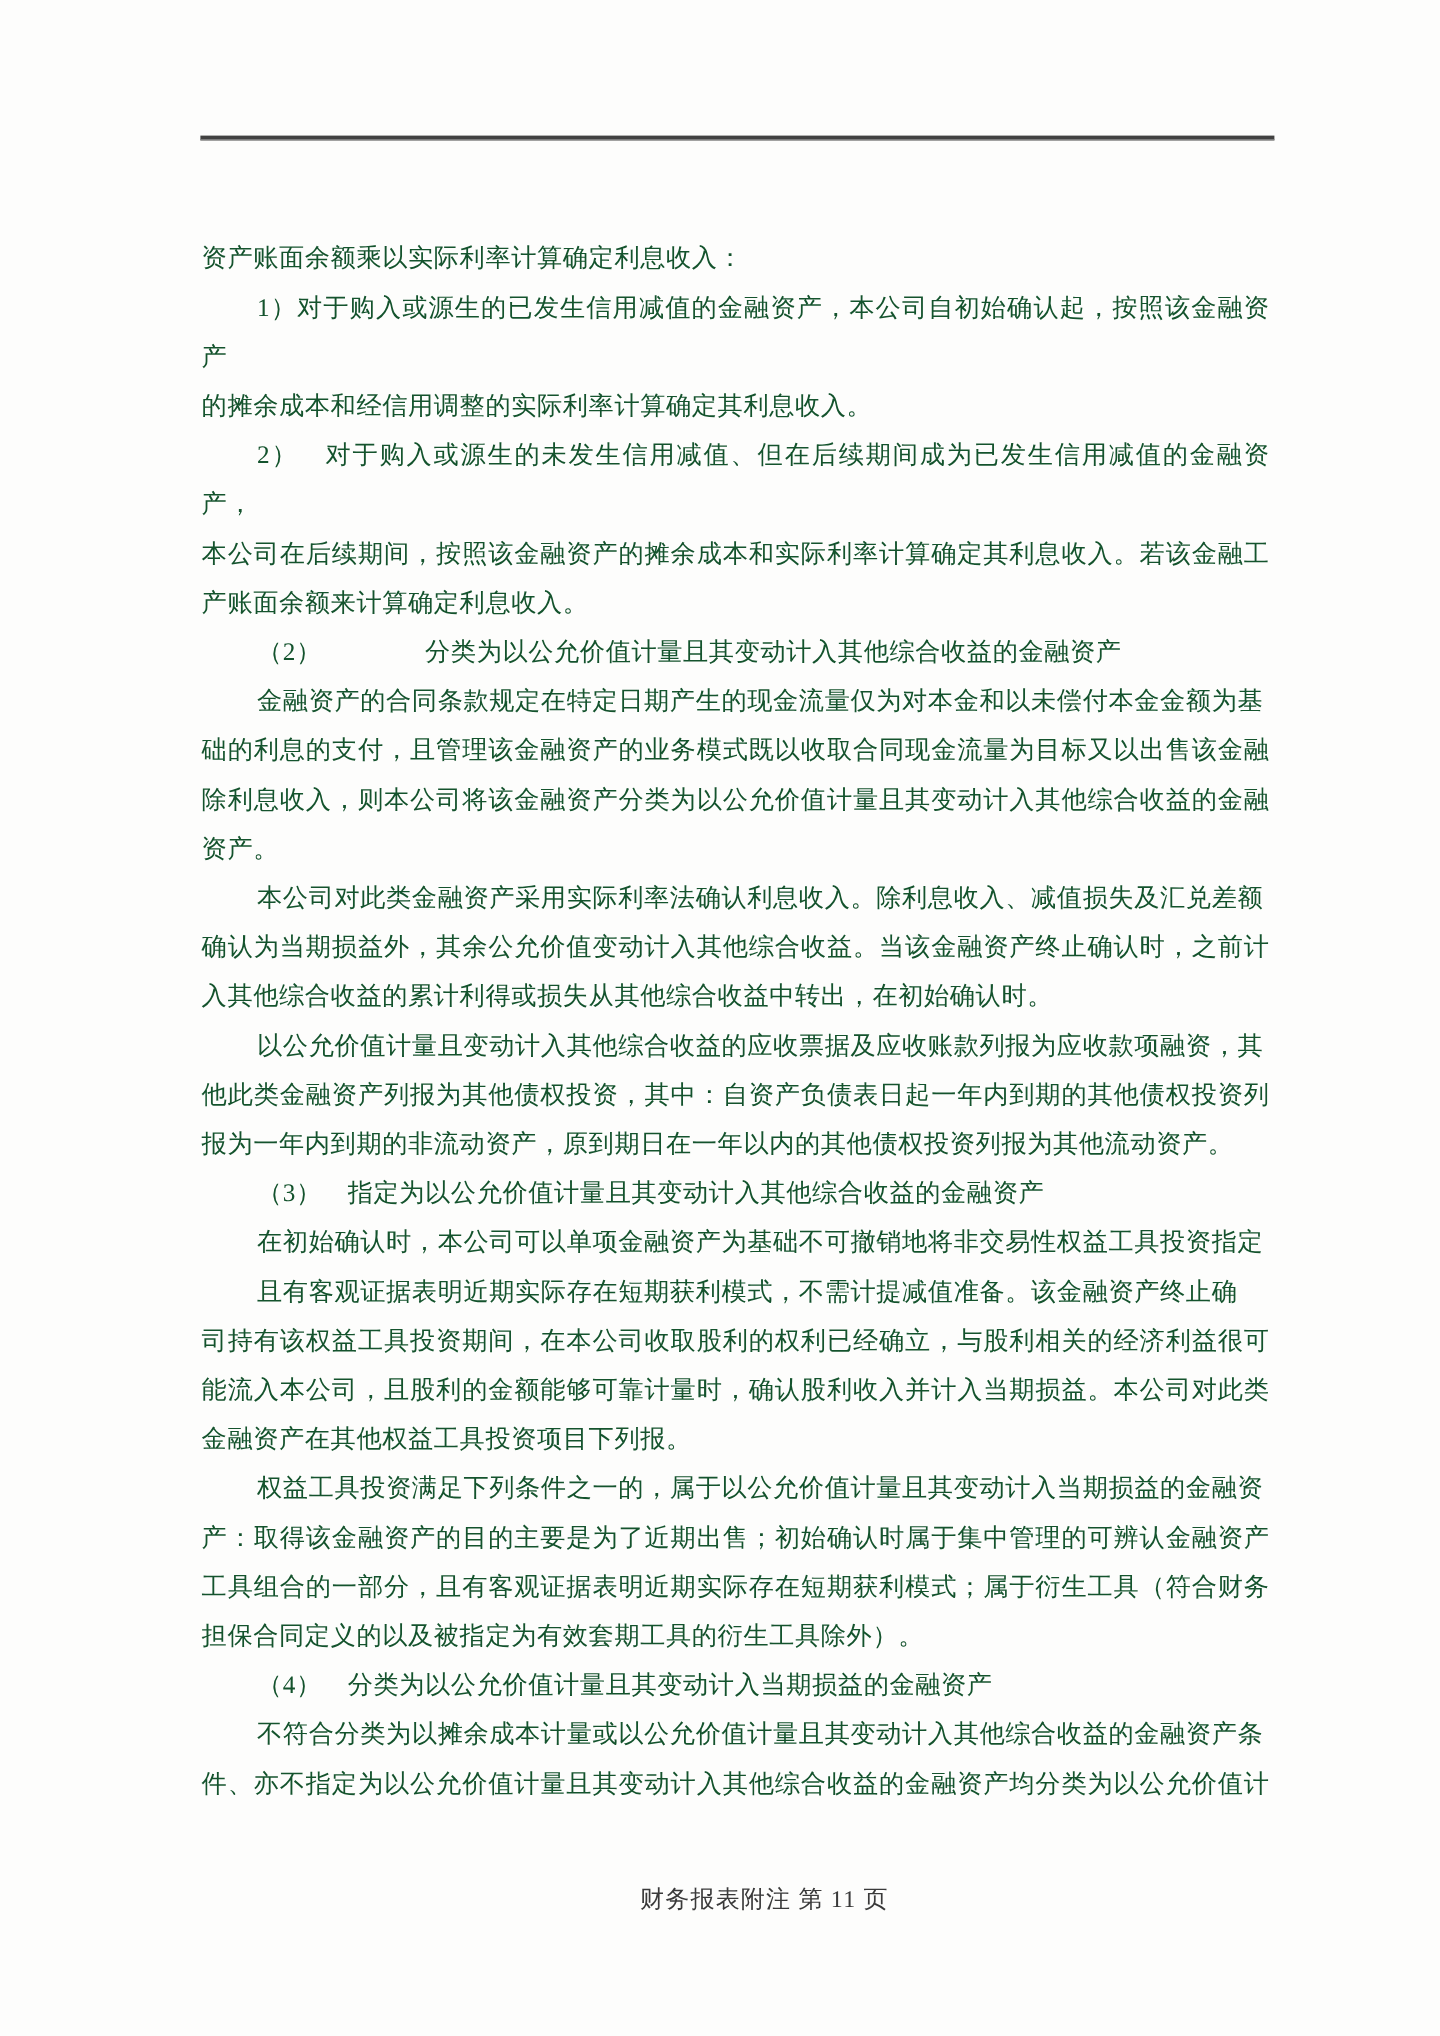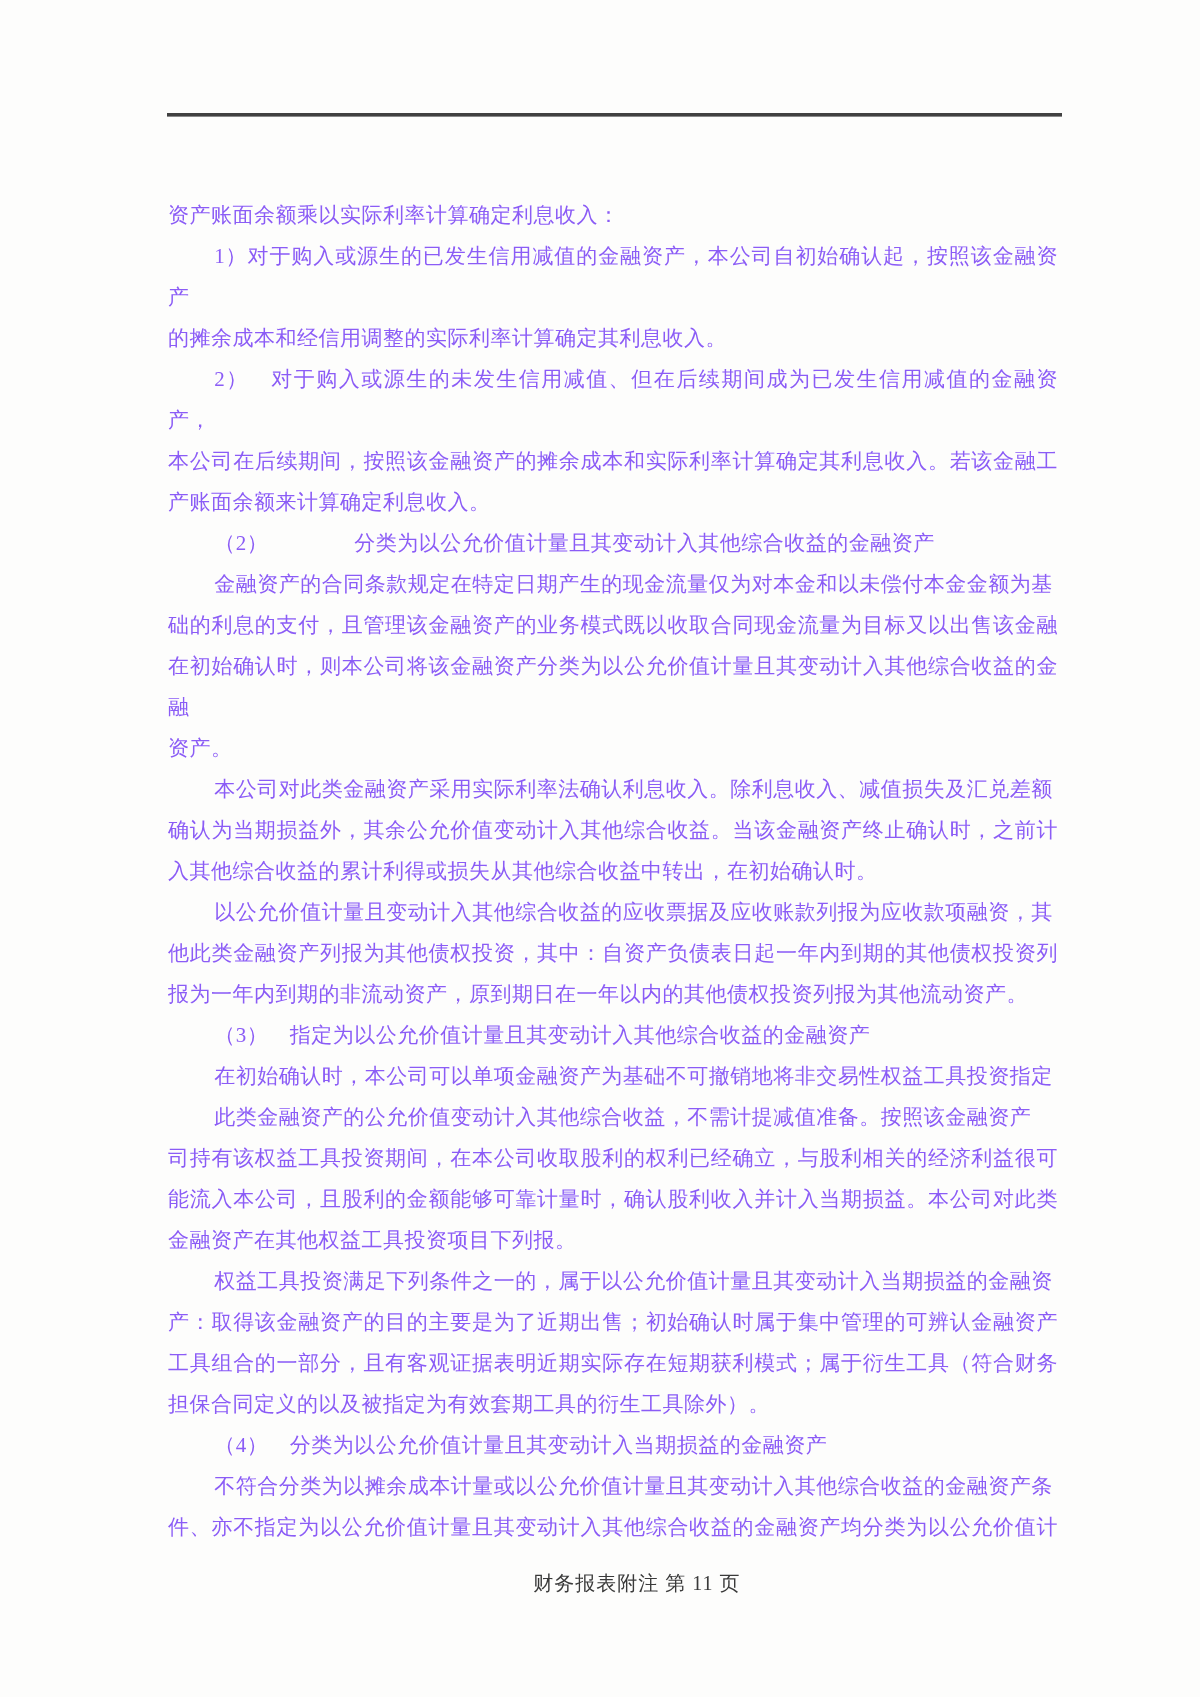--- a/index.html
+++ b/index.html
@@ -19,21 +19,21 @@
     position: absolute;
     left: 167px; top: 113px;
     width: 895px; height: 3px;
     background: #414141;
     border-bottom: 1px solid #8a8a8a;
   }
   .body-text {
     position: absolute;
     left: 168px; top: 195px;
     width: 890px;
-    color: #8b5cf6;
+    color: #14532d;
     font-size: 21px;
     line-height: 41px;
     letter-spacing: 0.5px;
   }
   .line {
     text-align: justify;
     text-justify: inter-ideograph;
   }
   .line.full {
     text-align-last: justify;
@@ -65,31 +65,31 @@
   <div class="body-text">
       <div class="line end">资产账面余额乘以实际利率计算确定利息收入：</div>
       <div class="line indent-full">1）对于购入或源生的已发生信用减值的金融资产，本公司自初始确认起，按照该金融资产</div>
       <div class="line end">的摊余成本和经信用调整的实际利率计算确定其利息收入。</div>
       <div class="line indent-full">2）　对于购入或源生的未发生信用减值、但在后续期间成为已发生信用减值的金融资产，</div>
       <div class="line full">本公司在后续期间，按照该金融资产的摊余成本和实际利率计算确定其利息收入。若该金融工</div>
       <div class="line end">产账面余额来计算确定利息收入。</div>
       <div class="line heading">（2）　　　　分类为以公允价值计量且其变动计入其他综合收益的金融资产</div>
       <div class="line indent-full">金融资产的合同条款规定在特定日期产生的现金流量仅为对本金和以未偿付本金金额为基</div>
       <div class="line full">础的利息的支付，且管理该金融资产的业务模式既以收取合同现金流量为目标又以出售该金融</div>
-      <div class="line full">在初始确认时，则本公司将该金融资产分类为以公允价值计量且其变动计入其他综合收益的金融</div>
+      <div class="line full">除利息收入，则本公司将该金融资产分类为以公允价值计量且其变动计入其他综合收益的金融</div>
       <div class="line end">资产。</div>
       <div class="line indent-full">本公司对此类金融资产采用实际利率法确认利息收入。除利息收入、减值损失及汇兑差额</div>
       <div class="line full">确认为当期损益外，其余公允价值变动计入其他综合收益。当该金融资产终止确认时，之前计</div>
       <div class="line end">入其他综合收益的累计利得或损失从其他综合收益中转出，在初始确认时。</div>
       <div class="line indent-full">以公允价值计量且变动计入其他综合收益的应收票据及应收账款列报为应收款项融资，其</div>
       <div class="line full">他此类金融资产列报为其他债权投资，其中：自资产负债表日起一年内到期的其他债权投资列</div>
       <div class="line end">报为一年内到期的非流动资产，原到期日在一年以内的其他债权投资列报为其他流动资产。</div>
       <div class="line heading">（3）　指定为以公允价值计量且其变动计入其他综合收益的金融资产</div>
       <div class="line indent-full">在初始确认时，本公司可以单项金融资产为基础不可撤销地将非交易性权益工具投资指定</div>
-      <div class="line indent-full">此类金融资产的公允价值变动计入其他综合收益，不需计提减值准备。按照该金融资产</div>
+      <div class="line indent-full">且有客观证据表明近期实际存在短期获利模式，不需计提减值准备。该金融资产终止确</div>
       <div class="line full">司持有该权益工具投资期间，在本公司收取股利的权利已经确立，与股利相关的经济利益很可</div>
       <div class="line full">能流入本公司，且股利的金额能够可靠计量时，确认股利收入并计入当期损益。本公司对此类</div>
       <div class="line end">金融资产在其他权益工具投资项目下列报。</div>
       <div class="line indent-full">权益工具投资满足下列条件之一的，属于以公允价值计量且其变动计入当期损益的金融资</div>
       <div class="line full">产：取得该金融资产的目的主要是为了近期出售；初始确认时属于集中管理的可辨认金融资产</div>
       <div class="line full">工具组合的一部分，且有客观证据表明近期实际存在短期获利模式；属于衍生工具（符合财务</div>
       <div class="line end">担保合同定义的以及被指定为有效套期工具的衍生工具除外）。</div>
       <div class="line heading">（4）　分类为以公允价值计量且其变动计入当期损益的金融资产</div>
       <div class="line indent-full">不符合分类为以摊余成本计量或以公允价值计量且其变动计入其他综合收益的金融资产条</div>
       <div class="line full">件、亦不指定为以公允价值计量且其变动计入其他综合收益的金融资产均分类为以公允价值计</div>

